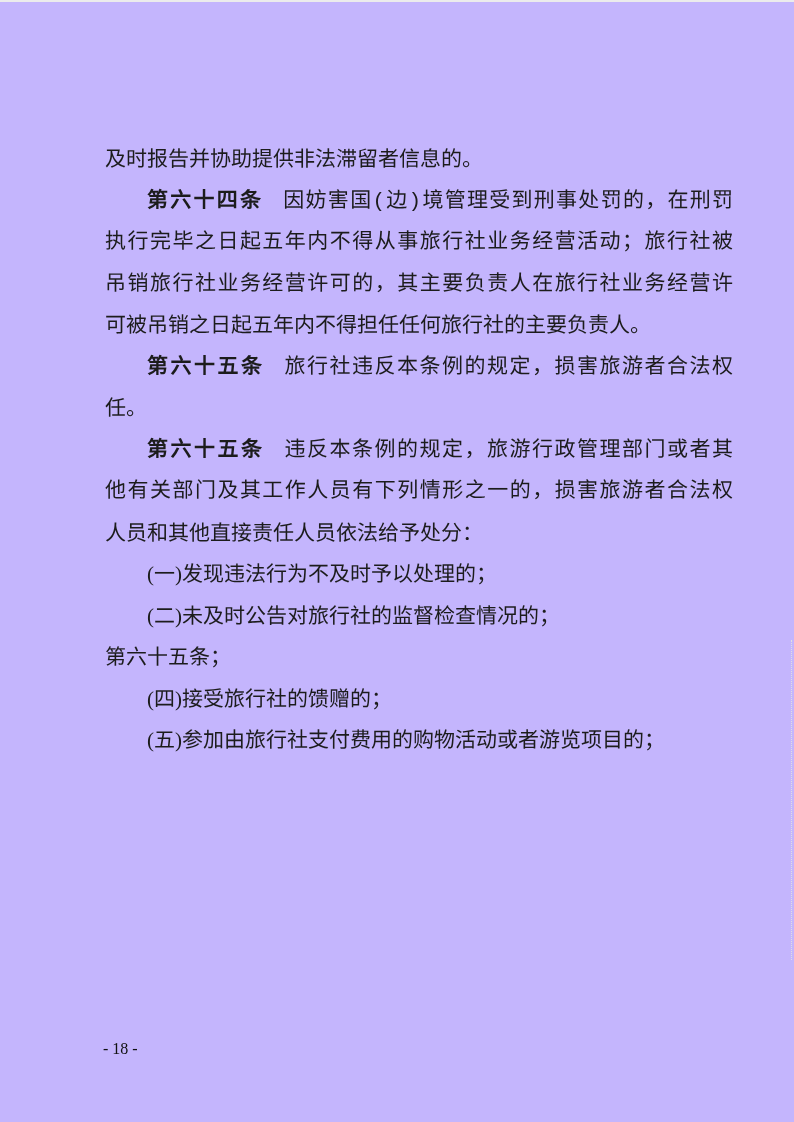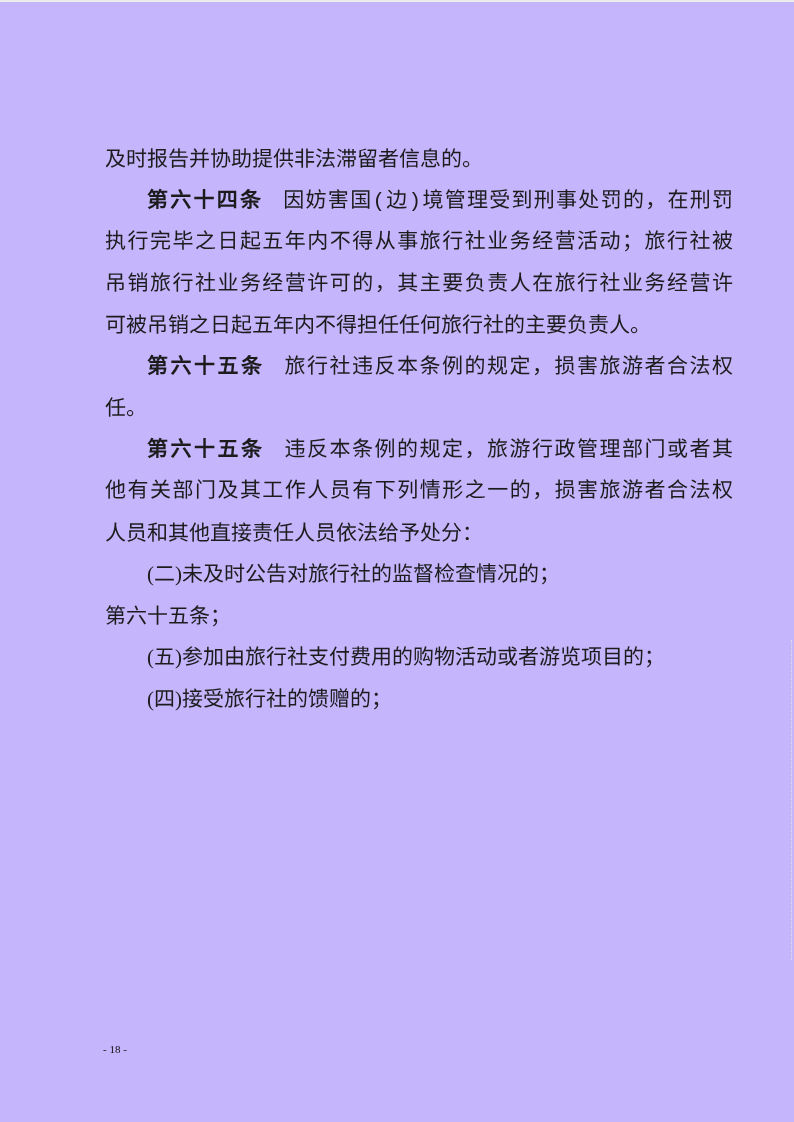--- a/index.html
+++ b/index.html
@@ -58,21 +58,21 @@
   .line.indent.fill { width: 586px; }
   .head {
     font-weight: 700;
     margin-right: 0.95em;
     letter-spacing: 1px;
   }
   .page-number {
     position: absolute;
     left: 103px;
     top: 1039px;
-    font-size: 11px;
+    font-size: 16px;
     line-height: 20px;
     color: #111111;
     font-family: "Liberation Serif", "DejaVu Serif", serif;
   }
 </style>
 </head>
 <body>
 
 <div class="page">
   <div class="top-edge"></div>
@@ -95,34 +95,37 @@
       <div class="line indent fill"><span class="head">第六十五条</span><span>旅行社违反本条例的规定，损害旅游者合法权</span></div>
       <div class="line">任。</div>
     </div>
 
     <div class="para">
       <div class="line indent fill"><span class="head">第六十五条</span><span>违反本条例的规定，旅游行政管理部门或者其</span></div>
       <div class="line fill">他有关部门及其工作人员有下列情形之一的，损害旅游者合法权</div>
       <div class="line">人员和其他直接责任人员依法给予处分：</div>
     </div>
 
+    <div class="para">
+      <div class="line indent">(一)发现违法行为不及时予以处理的；</div>
+    </div>
 
     <div class="para">
       <div class="line indent">(二)未及时公告对旅行社的监督检查情况的；</div>
     </div>
 
     <div class="para">
       <div class="line">第六十五条；</div>
     </div>
 
     <div class="para">
-      <div class="line indent">(五)参加由旅行社支付费用的购物活动或者游览项目的；</div>
+      <div class="line indent">(四)接受旅行社的馈赠的；</div>
     </div>
 
     <div class="para">
-      <div class="line indent">(四)接受旅行社的馈赠的；</div>
+      <div class="line indent">(五)参加由旅行社支付费用的购物活动或者游览项目的；</div>
     </div>
 
 
   </main>
 
   <div class="page-number">- 18 -</div>
 </div>
 
 </body></html>

